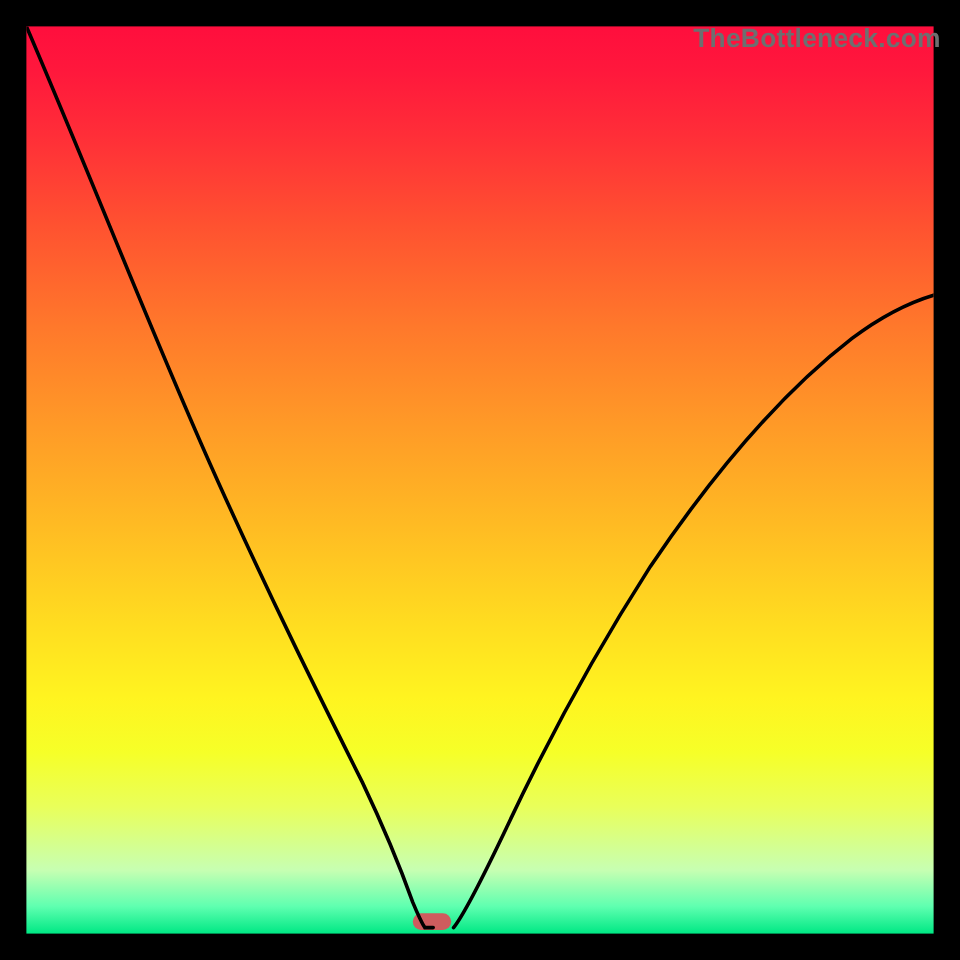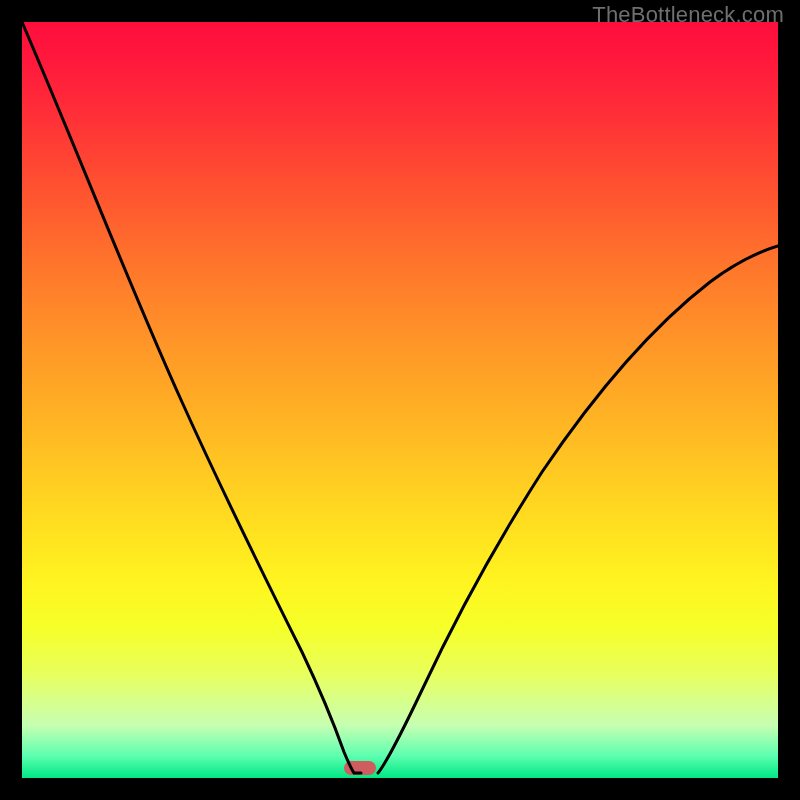--- a/index.html
+++ b/index.html
@@ -12,25 +12,25 @@
     font-family: Arial, Helvetica, sans-serif;
   }
   .frame {
     position: relative;
     width: 800px;
     height: 800px;
     background: #000;
   }
   .watermark {
     position: absolute;
-    top: 2px;
+    top: 19px;
     right: 16px;
     color: #6e6f70;
     font-size: 22px;
-    font-weight: 400;
+    font-weight: 700;
     letter-spacing: 0.2px;
     z-index: 10;
   }
   .plot-area {
     position: absolute;
     left: 22px;
     top: 22px;
     width: 756px;
     height: 756px;
     

